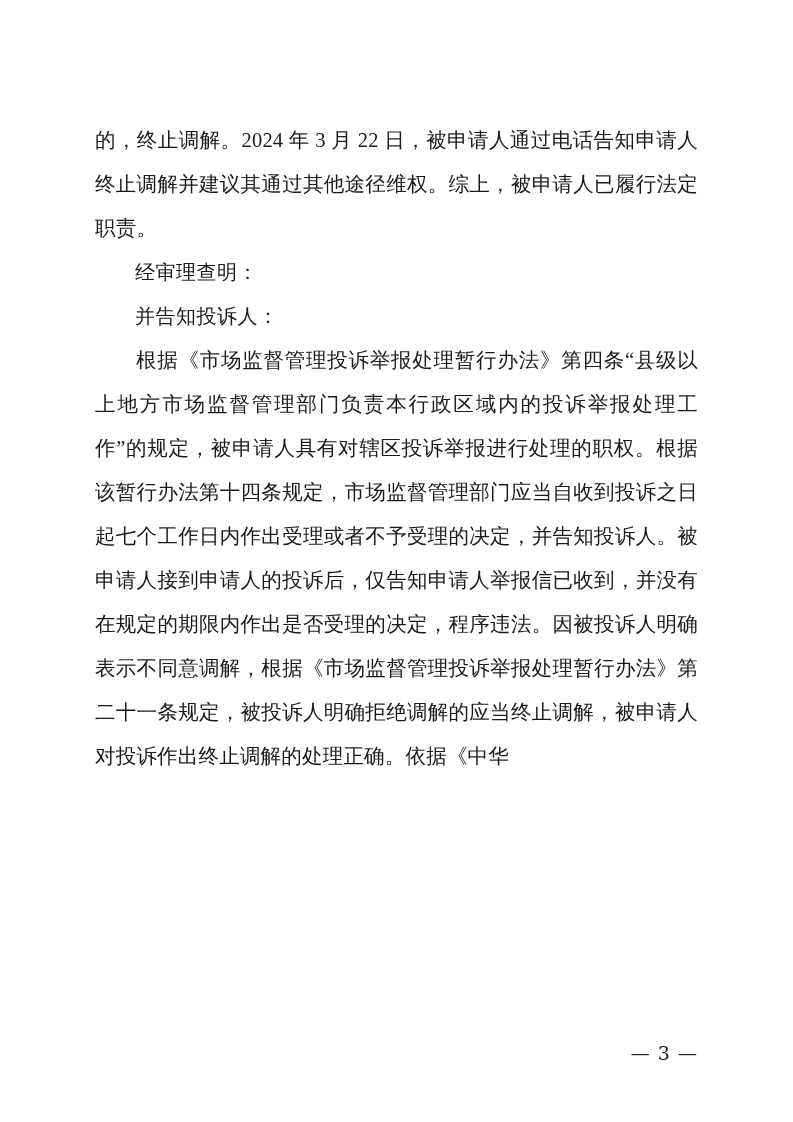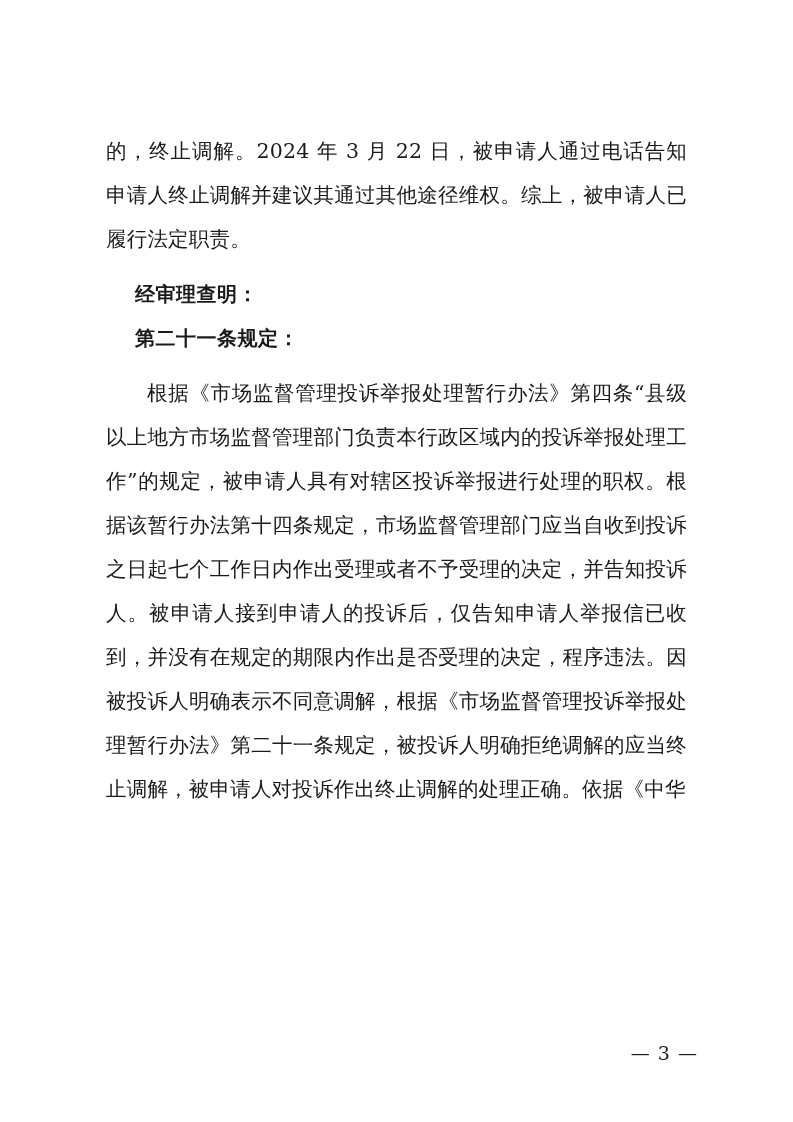--- a/index.html
+++ b/index.html
@@ -22,30 +22,31 @@
     padding: 118px 95px 60px 95px;
   }
   .doc-body {
     font-size: 20.5px;
     line-height: 44px;
     text-align: justify;
     text-justify: inter-ideograph;
     letter-spacing: 0.2px;
   }
   .para {
-    margin: 11px;
+    margin: 0;
     text-indent: 2em;
+    font-family: Liberation Serif, serif;
   }
   .para.flush {
     text-indent: 0;
   }
   .heading {
     margin: 0;
     text-indent: 2em;
-    font-weight: bold;
+    font-weight: normal;
     font-family: "DejaVu Sans", "Liberation Sans", sans-serif;
     font-size: 20px;
     line-height: 44px;
     letter-spacing: 0.5px;
   }
   .footer {
     position: absolute;
     left: 95px;
     right: 95px;
     bottom: 58px;
@@ -55,17 +56,17 @@
     color: #1a1a1a;
   }
 </style>
 </head>
 <body>
 
 <div class="page">
   <div class="doc-body">
     <p class="para flush">的，终止调解。2024 年 3 月 22 日，被申请人通过电话告知申请人终止调解并建议其通过其他途径维权。综上，被申请人已履行法定职责。</p>
     <p class="heading">经审理查明：</p>
-    <p class="heading">第二十一条规定：</p>
+    <p class="heading">并告知投诉人：</p>
     <p class="para">根据《市场监督管理投诉举报处理暂行办法》第四条“县级以上地方市场监督管理部门负责本行政区域内的投诉举报处理工作”的规定，被申请人具有对辖区投诉举报进行处理的职权。根据该暂行办法第十四条规定，市场监督管理部门应当自收到投诉之日起七个工作日内作出受理或者不予受理的决定，并告知投诉人。被申请人接到申请人的投诉后，仅告知申请人举报信已收到，并没有在规定的期限内作出是否受理的决定，程序违法。因被投诉人明确表示不同意调解，根据《市场监督管理投诉举报处理暂行办法》第二十一条规定，被投诉人明确拒绝调解的应当终止调解，被申请人对投诉作出终止调解的处理正确。依据《中华</p>
   </div>
   <div class="footer">— 3 —</div>
 </div>
 
 </body></html>

